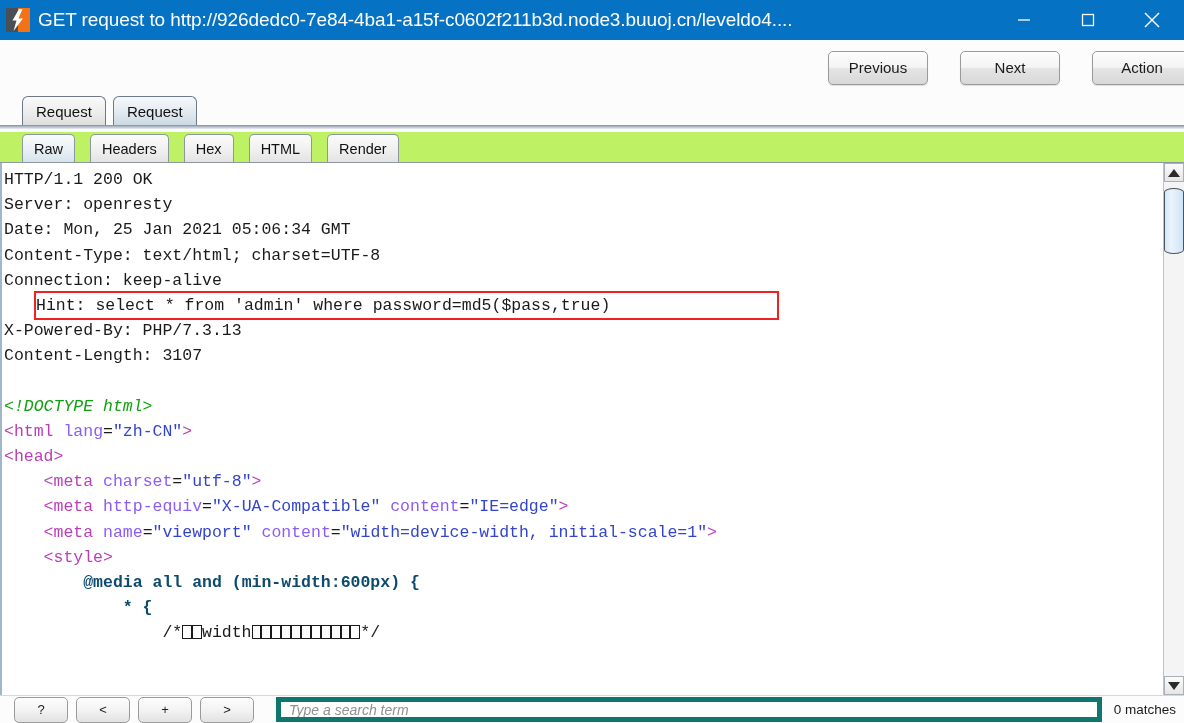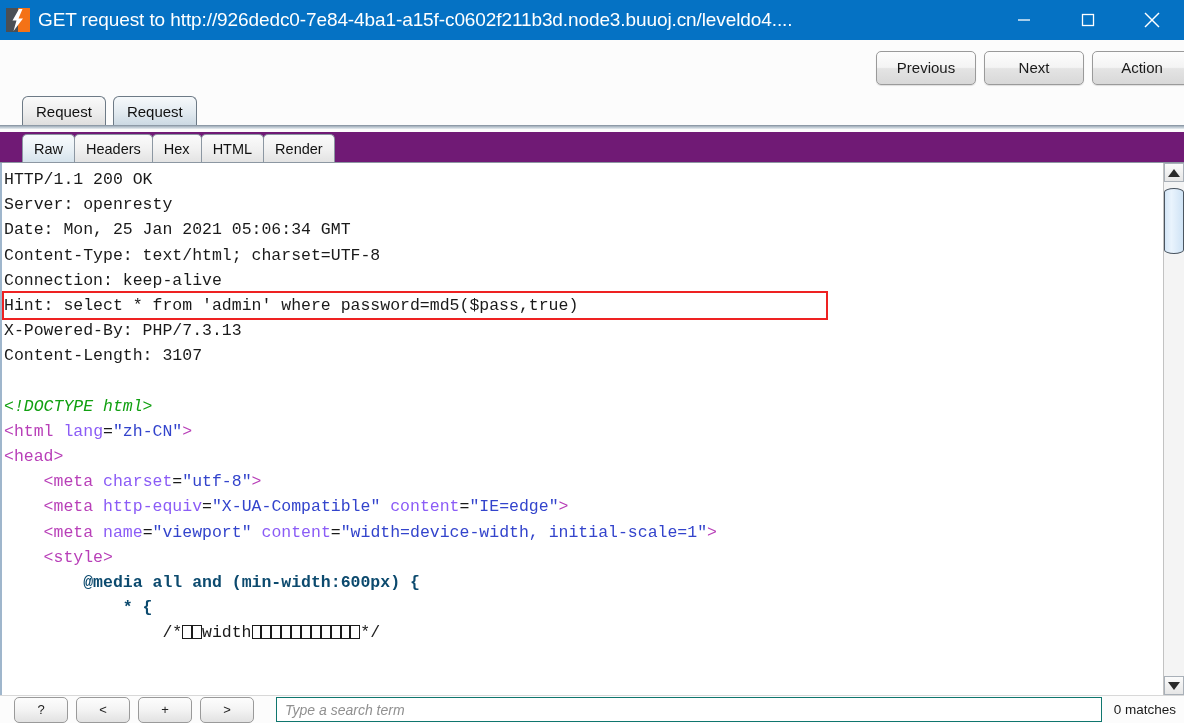--- a/index.html
+++ b/index.html
@@ -73,21 +73,21 @@
     display: flex;
     align-items: center;
     justify-content: flex-end;
     padding-right: 0px;
     box-sizing: border-box;
     position: relative;
   }
   .tb-btn {
     height: 34px;
     min-width: 100px;
-    margin-left: 8px;
+    margin-left: 32px;
     border: 1px solid #9a9a9a;
     border-radius: 5px;
     background: linear-gradient(to bottom, #fdfdfd 0%, #f4f4f4 48%, #e4e4e4 52%, #d8d8d8 100%);
     color: #1a1a1a;
     font-size: 15px;
     font-family: "Liberation Sans", sans-serif;
     display: flex;
     align-items: center;
     justify-content: center;
     box-shadow: 0 1px 1px rgba(0,0,0,0.12);
@@ -138,22 +138,23 @@
   }
 
   
   .tabrow-inner {
     height: 30px;
     min-height: 30px;
     display: flex;
     align-items: flex-end;
     padding-left: 22px;
     box-sizing: border-box;
-    background: #701a75;
+    background: #bef264;
     margin-top: 3px;
+    gap: 16px;
   }
   .tab.inner {
     height: 28px;
     border: 1px solid #8c97a2;
     border-bottom: none;
     border-radius: 5px 5px 0 0;
     background: linear-gradient(to bottom, #fbfbfb 0%, #f0f0f0 55%, #e3e3e3 100%);
     padding: 0 11px;
     font-size: 14.5px;
   }
@@ -187,22 +188,23 @@
     font-size: 16.5px;
     line-height: 25.2px;
     color: #1a1a1a;
     white-space: pre;
     letter-spacing: 0px;
   }
   .line { height: 25.2px; position: relative; white-space: pre; }
   .line.hl {
     outline: 2px solid #ee2222;
     outline-offset: 0px;
-    width: 822px;
-    box-sizing: border-box;
+    width: 741px;
+    box-sizing: border-box;
+    margin-left: 32px;
   }
 
   
   .t-doctype { color: #11a011; font-style: italic; }
   .t-tag     { color: #b83fb8; }
   .t-attr    { color: #8b5cf6; }
   .t-val     { color: #3344cc; }
   .t-plain   { color: #1a1a1a; }
   .t-css     { color: #0c4a6e; font-weight: bold; }
   .tofu {
@@ -279,21 +281,21 @@
     font-size: 13px;
     color: #222;
     box-sizing: border-box;
     flex: 0 0 auto;
   }
   .f-search {
     flex: 1 1 auto;
     height: 25px;
     margin-left: 14px;
     margin-right: 12px;
-    border: 1px solid #0f766e;
+    border: 5px solid #0f766e;
     background: #ffffff;
     box-sizing: border-box;
     display: flex;
     align-items: center;
     padding-left: 8px;
     overflow: hidden;
   }
   .f-search span {
     color: #909090;
     font-style: italic;

